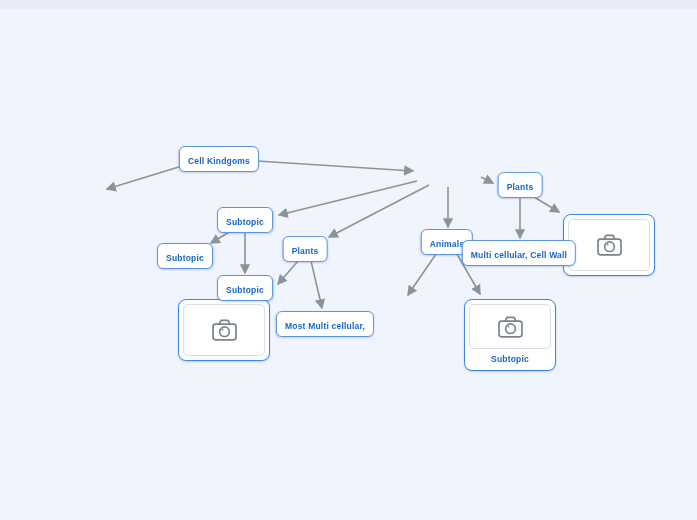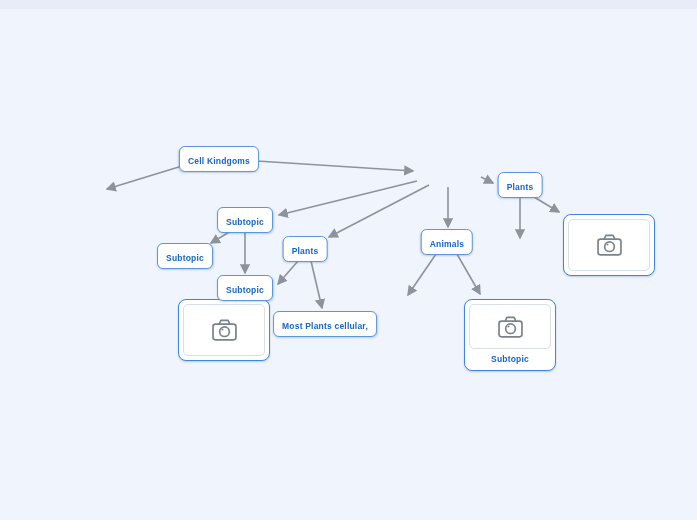--- a/index.html
+++ b/index.html
@@ -147,16 +147,19 @@
   </div>
   <div class="topic" style="left:305px;top:249px">
     <span class="topic-label">Plants</span>
   </div>
   <div class="topic" style="left:245px;top:288px">
     <span class="topic-label">Subtopic</span>
   </div>
   <div class="topic" style="left:447px;top:242px">
     <span class="topic-label">Animals</span>
   </div>
+  <div class="topic" style="left:519px;top:253px">
+    <span class="topic-label">Multi cellular, Cell Wall</span>
+  </div>
   <div class="topic" style="left:325px;top:324px">
-    <span class="topic-label">Most Plants cellular,</span>
+    <span class="topic-label">Most Multi cellular,</span>
   </div>
 </div>
 
 </body></html>

